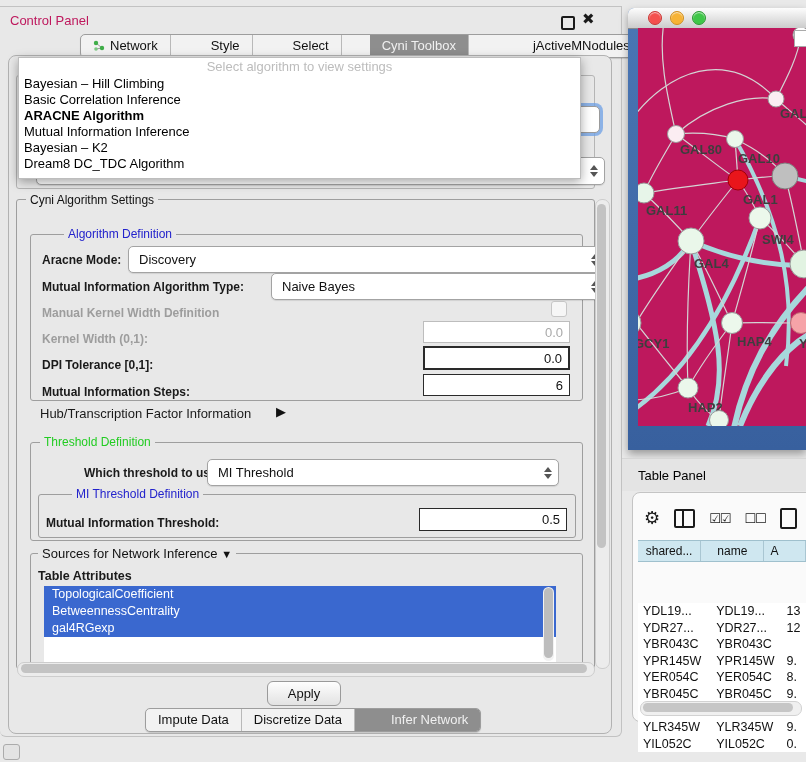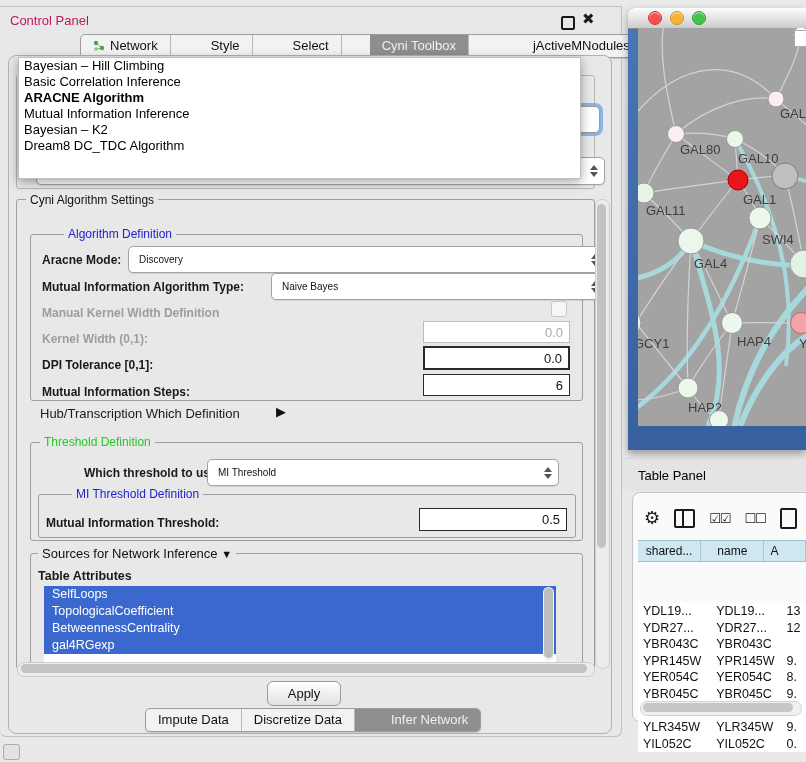--- a/index.html
+++ b/index.html
@@ -22,21 +22,21 @@
   .tab.active{background:#8e8e8e;color:#f0f0f0;}
   .top-tabs{left:80px;top:27px;gap:28px;}
   .bottom-tabs{left:145px;top:701px;}
 
   .content-frame{left:8px;top:48px;width:602px;height:677px;border:1px solid #b2b2b2;border-radius:8px;background:#e8e8e8;}
 
   
   .ghost-group{left:16px;top:68px;width:577px;height:112px;border:1px solid #b5b5b5;border-radius:3px;}
   .focus-combo{left:558px;top:99px;width:40px;height:25px;background:#fff;border:1px solid #9a9a9a;border-radius:5px;
                box-shadow:0 0 0 3px rgba(110,160,230,.75);}
-  .combo{background:#fff;border:1px solid #a3a3a3;border-radius:5px;font-size:10px;
+  .combo{background:#fff;border:1px solid #a3a3a3;border-radius:5px;font-size:13px;
          display:flex;align-items:center;padding:0 20px 0 10px;box-shadow:inset 0 1px 0 #fff,0 1px 1px rgba(0,0,0,.1);}
   .combo .spin{position:absolute;right:6px;top:50%;transform:translateY(-50%);display:flex;flex-direction:column;gap:2px;}
   .tri-u{width:0;height:0;border-left:4px solid transparent;border-right:4px solid transparent;border-bottom:5px solid #555;}
   .tri-d{width:0;height:0;border-left:4px solid transparent;border-right:4px solid transparent;border-top:5px solid #555;}
   .gal-combo{left:36px;top:150px;width:537px;height:26px;color:#a9a9a9;}
 
   
   .popup{left:18px;top:50px;width:561px;height:120px;background:#fff;border:1px solid #bdbdbd;
          box-shadow:0 3px 10px rgba(0,0,0,.35);z-index:5;}
   .popup .ph{height:18px;text-align:center;color:#bcbcbc;font-size:13px;line-height:18px;}
@@ -74,21 +74,21 @@
 
   
   .net-win{left:628px;top:8px;width:178px;height:442px;background:linear-gradient(#4a76b4,#38609e);
            border-radius:6px 0 0 0;box-shadow:0 4px 8px rgba(0,0,0,.35);}
   .net-title{left:628px;top:8px;width:178px;height:20px;background:linear-gradient(#fdfdfd,#cccccc);
              border-bottom:1px solid #8a8a8a;border-radius:6px 0 0 0;display:flex;align-items:center;padding-left:20px;gap:8px;}
   .light{width:12px;height:12px;border-radius:50%;box-shadow:inset 0 1px 1px rgba(255,255,255,.7);}
   .l-red{background:#f4504e;border:1px solid #c93a38;}
   .l-yel{background:#f7b335;border:1px solid #cf8f21;}
   .l-grn{background:#3fc648;border:1px solid #2e9a36;}
-  .canvas{left:638px;top:28px;width:168px;height:398px;background:#a3a3a3;overflow:hidden;}
+  .canvas{left:638px;top:28px;width:168px;height:398px;background:#be185d;overflow:hidden;font-weight:bold;}
   .net-notch{left:794px;top:30px;width:12px;height:15px;background:#fff;border:1px solid #aaa;}
   #net svg text{font-size:13px;fill:#3e3e3e;font-family:"Liberation Sans","DejaVu Sans",sans-serif;}
 
   
   .tp-header{left:622px;top:458px;width:184px;height:32px;background:#e4e4e4;border-top:1px solid #d6d6d6;
              display:flex;align-items:center;padding-left:16px;font-size:13px;color:#000;}
   .tp-card{left:632px;top:492px;width:182px;height:228px;background:#fafafa;border:1px solid #c4c4c4;border-radius:8px 0 0 8px;}
   .tp-toolbar{left:644px;top:503px;width:160px;height:30px;display:flex;align-items:center;gap:14px;}
   .gear{font-size:18px;color:#1a1a1a;line-height:1;}
   .split{width:17px;height:15px;border:2px solid #1a1a1a;border-radius:2px;position:relative;}
@@ -152,20 +152,21 @@
   <div class="abs focus-combo"></div>
   <div class="abs combo gal-combo">
     <span>gal-filtered.sif default node</span>
     <span class="spin">
         <span class="tri-u"></span>
         <span class="tri-d"></span>
       </span>
   </div>
 
   <div class="abs popup">
+    <div class="ph">Select algorithm to view settings</div>
     <div class="it">Bayesian – Hill Climbing</div>
     <div class="it">Basic Correlation Inference</div>
     <div class="it sel">ARACNE Algorithm</div>
     <div class="it">Mutual Information Inference</div>
     <div class="it">Bayesian – K2</div>
     <div class="it">Dream8 DC_TDC Algorithm</div>
   </div>
 
   <div class="abs grp" style="left:16px;top:192px;width:577px;height:468px;"></div>
   <span class="grp-title" style="left:26px;top:186px;">Cyni Algorithm Settings</span>
@@ -196,21 +197,21 @@
 
   <span class="lbl dis" style="left:42px;top:325px;">Kernel Width (0,1):</span>
   <div class="field" style="left:423px;top:314px;width:133px;height:20px;border:1px solid #bdbdbd;color:#a9a9a9;">0.0</div>
 
   <span class="lbl" style="left:42px;top:351px;">DPI Tolerance [0,1]:</span>
   <div class="field" style="left:423px;top:339px;width:131px;height:20px;border:2px solid #2a2a2a;">0.0</div>
 
   <span class="lbl" style="left:42px;top:378px;">Mutual Information Steps:</span>
   <div class="field" style="left:423px;top:367px;width:133px;height:20px;border:1px solid #2a2a2a;">6</div>
 
-  <span class="lbl" style="left:40px;top:399px;font-size:13px;font-weight:normal;">Hub/Transcription Which Definition</span>
+  <span class="lbl" style="left:40px;top:399px;font-size:13px;font-weight:normal;">Hub/Transcription Factor Information</span>
   <span class="abs" style="left:276px;top:397px;font-size:13px;">▶</span>
 
   <div class="abs grp" style="left:30px;top:435px;width:551px;height:97px;"></div>
   <span class="grp-title t-green" style="left:40px;top:428px;">Threshold Definition</span>
 
   <span class="lbl" style="left:84px;top:459px;">Which threshold to use:</span>
   <div class="abs combo" style="left:207px;top:452px;width:320px;height:25px;">
     <span>MI Threshold</span>
     <span class="spin">
         <span class="tri-u"></span>
@@ -224,21 +225,20 @@
   <div class="field" style="left:419px;top:501px;width:134px;height:21px;border:1px solid #2a2a2a;">0.5</div>
 
   <div class="abs grp" style="left:30px;top:546px;width:551px;height:110px;"></div>
   <span class="grp-title" style="left:38px;top:539px;font-size:13px;">
     <span>Sources for Network Inference</span>
     <span style="font-size:11px;">▼</span>
   </span>
   <span class="lbl" style="left:38px;top:562px;font-size:12.5px;">Table Attributes</span>
 
   <div class="abs attr-list">
-    <div class="attr-item">SelfLoops</div>
     <div class="attr-item">TopologicalCoefficient</div>
     <div class="attr-item">BetweennessCentrality</div>
     <div class="attr-item">gal4RGexp</div>
   </div>
   <div class="abs list-vscroll">
       <div class="list-vthumb"></div>
     </div>
 
   <div class="abs vscroll">
       <div class="vthumb"></div>

